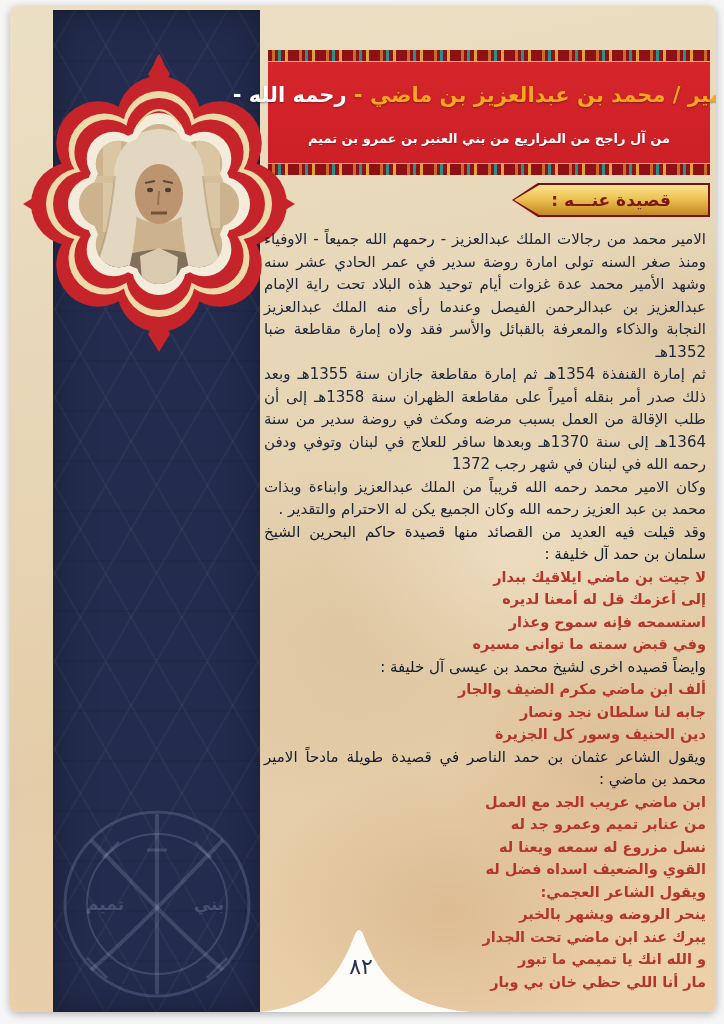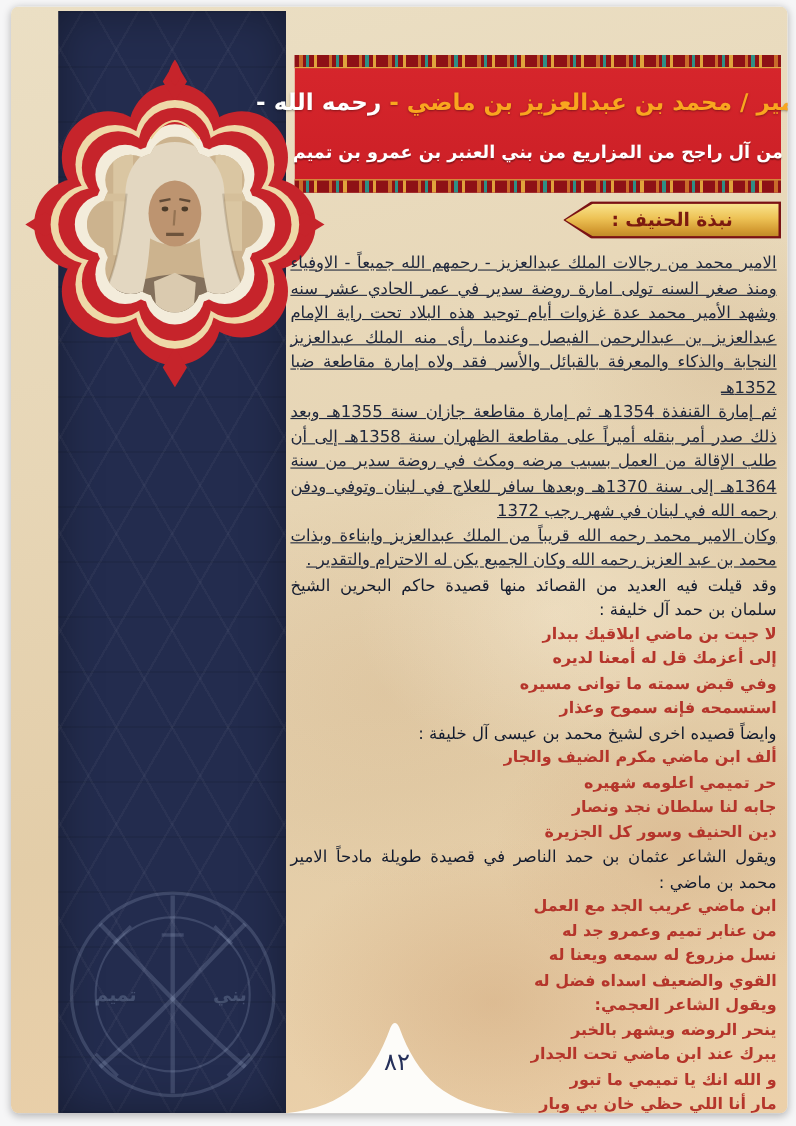--- a/index.html
+++ b/index.html
@@ -32,35 +32,35 @@
   .banner-strip{position:absolute;left:0;right:0;height:12px;background-color:#8e1116;
           background-image:repeating-linear-gradient(90deg,
             #8e1116 0 4px,#c96b2a 4px 7px,#8e1116 7px 10px,#2f8f85 10px 13px,
             #8e1116 13px 17px,#e0a33c 17px 20px,#8e1116 20px 27px);}
   .banner-strip.top{top:0;border-bottom:1px solid #e9b949;}
   .banner-strip.bottom{bottom:0;border-top:1px solid #e9b949;}
   .banner-title{direction:rtl;text-align:center;font-size:21px;font-weight:bold;line-height:30px;
           text-shadow:0 1px 2px rgba(0,0,0,.35);white-space:nowrap;}
   .banner-title .name{color:#f9a61f;}
   .banner-title .honorific{color:#ffffff;text-align:right;}
-  .banner-subtitle{direction:rtl;margin-top:21px;color:#ffffff;font-size:16px;font-weight:bold;
+  .banner-subtitle{direction:rtl;margin-top:21px;color:#ffffff;font-size:13px;font-weight:bold;
           text-shadow:0 1px 1px rgba(0,0,0,.3);white-space:nowrap;}
   
   .badge{position:absolute;right:6px;top:177px;width:198px;height:34px;
          clip-path:polygon(0 50%,13% 0,100% 0,100% 100%,13% 100%);
          background:#7a1114;}
   .badge-inner{position:absolute;inset:2px;
          clip-path:polygon(0 50%,13% 0,100% 0,100% 100%,13% 100%);
          background:linear-gradient(180deg,#f9e48e 0%,#edc255 45%,#d49c33 80%,#c08a27 100%);
          display:flex;align-items:center;justify-content:center;}
   .badge-label{direction:rtl;color:#7c1a10;font-weight:bold;font-size:17px;letter-spacing:.5px;}
   
   .bio{position:absolute;left:254px;right:10px;top:222px;direction:rtl;color:#20283c;
        font-size:15px;line-height:22.5px;z-index:6;}
-  .bio p{margin:0;text-align:justify;text-align-last:right;text-decoration:underline;}
+  .bio p{margin:0;text-align:justify;text-align-last:right;}
   .bio .heading{margin:0;font-weight:normal;color:#131b2e;text-align:justify;text-align-last:right;}
   .poem{text-align:right;color:#b5352b;font-weight:bold;font-size:14.5px;}
   .poem div{line-height:22.5px;}
   
   .frame-svg{position:absolute;left:8px;top:48px;z-index:4;}
   
   .emblem-svg{position:absolute;left:41px;top:792px;z-index:2;}
   
   .dome-svg{position:absolute;left:250px;top:918px;z-index:5;}
   .page-num{position:absolute;left:322px;top:948px;width:58px;z-index:7;text-align:center;
@@ -79,21 +79,21 @@
       <div class="banner-title">
         <span class="name">الامير / محمد بن عبدالعزيز بن ماضي -</span>
         <span class="honorific">رحمه الله -</span>
       </div>
       <div class="banner-subtitle">من آل راجح من المزاريع من بني العنبر بن عمرو بن تميم</div>
       <div class="banner-strip bottom"></div>
     </div>
 
     <div class="badge">
       <div class="badge-inner">
-        <span class="badge-label">نبذة الحنيف :</span>
+        <span class="badge-label">قصيدة عنـــه :</span>
       </div>
     </div>
 
     <svg class="frame-svg" width="282" height="300" viewBox="0 0 282 300">
       <defs>
         <clipPath id="photoClip">
           <circle cx="141" cy="150" r="68"></circle>
           <circle cx="198" cy="150" r="23"></circle>
             <circle cx="181.3" cy="109.7" r="23"></circle>
           <circle cx="141" cy="93" r="23"></circle>
@@ -184,28 +184,27 @@
 
     <div class="bio">
       <p>الامير محمد من رجالات الملك عبدالعزيز - رحمهم الله جميعاً - الاوفياء ومنذ صغر السنه تولى امارة روضة سدير في عمر الحادي عشر سنه وشهد الأمير محمد عدة غزوات أيام توحيد هذه البلاد تحت راية الإمام عبدالعزيز بن عبدالرحمن الفيصل وعندما رأى منه الملك عبدالعزيز النجابة والذكاء والمعرفة بالقبائل والأسر فقد ولاه إمارة مقاطعة ضبا 1352هـ</p>
       <p>ثم إمارة القنفذة 1354هـ ثم إمارة مقاطعة جازان سنة 1355هـ وبعد ذلك صدر أمر بنقله أميراً على مقاطعة الظهران سنة 1358هـ إلى أن طلب الإقالة من العمل بسبب مرضه ومكث في روضة سدير من سنة 1364هـ إلى سنة 1370هـ وبعدها سافر للعلاج في لبنان وتوفي ودفن رحمه الله في لبنان في شهر رجب 1372</p>
       <p>وكان الامير محمد رحمه الله قريباً من الملك عبدالعزيز وابناءة وبذات محمد بن عبد العزيز رحمه الله وكان الجميع يكن له الاحترام والتقدير .</p>
 
       <div class="heading">وقد قيلت فيه العديد من القصائد منها قصيدة حاكم البحرين الشيخ سلمان بن حمد آل خليفة :</div>
       <div class="poem">
         <div>لا جيت بن ماضي ايلاقيك ببدار</div>
         <div>إلى أعزمك قل له أمعنا لديره</div>
+        <div>استسمحه فإنه سموح وعذار</div>
         <div>وفي قبض سمته ما توانى مسيره</div>
-        <div>استسمحه فإنه سموح وعذار</div>
       </div>
 
       <div class="heading">وايضاً قصيده اخرى لشيخ محمد بن عيسى آل خليفة :</div>
       <div class="poem">
         <div>ألف ابن ماضي مكرم الضيف والجار</div>
-        <div>حر تميمي اعلومه شهيره</div>
         <div>جابه لنا سلطان نجد ونصار</div>
         <div>دين الحنيف وسور كل الجزيرة</div>
       </div>
 
       <div class="heading">ويقول الشاعر عثمان بن حمد الناصر في قصيدة طويلة مادحاً الامير محمد بن ماضي :</div>
       <div class="poem">
         <div>ابن ماضي عريب الجد مع العمل</div>
         <div>من عنابر تميم وعمرو جد له</div>
         <div>نسل مزروع له سمعه ويعنا له</div>
         <div>القوي والضعيف اسداه فضل له</div>

